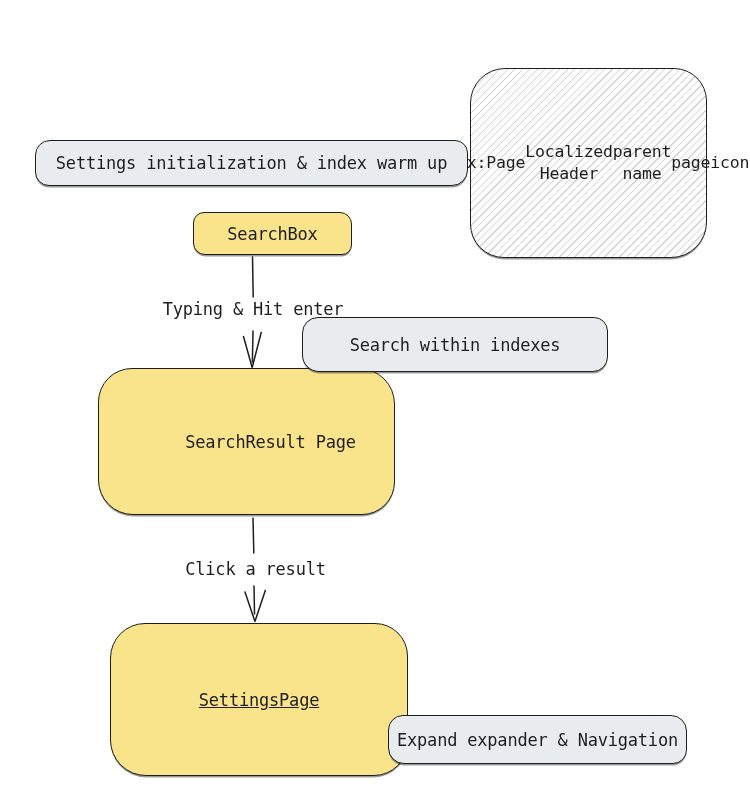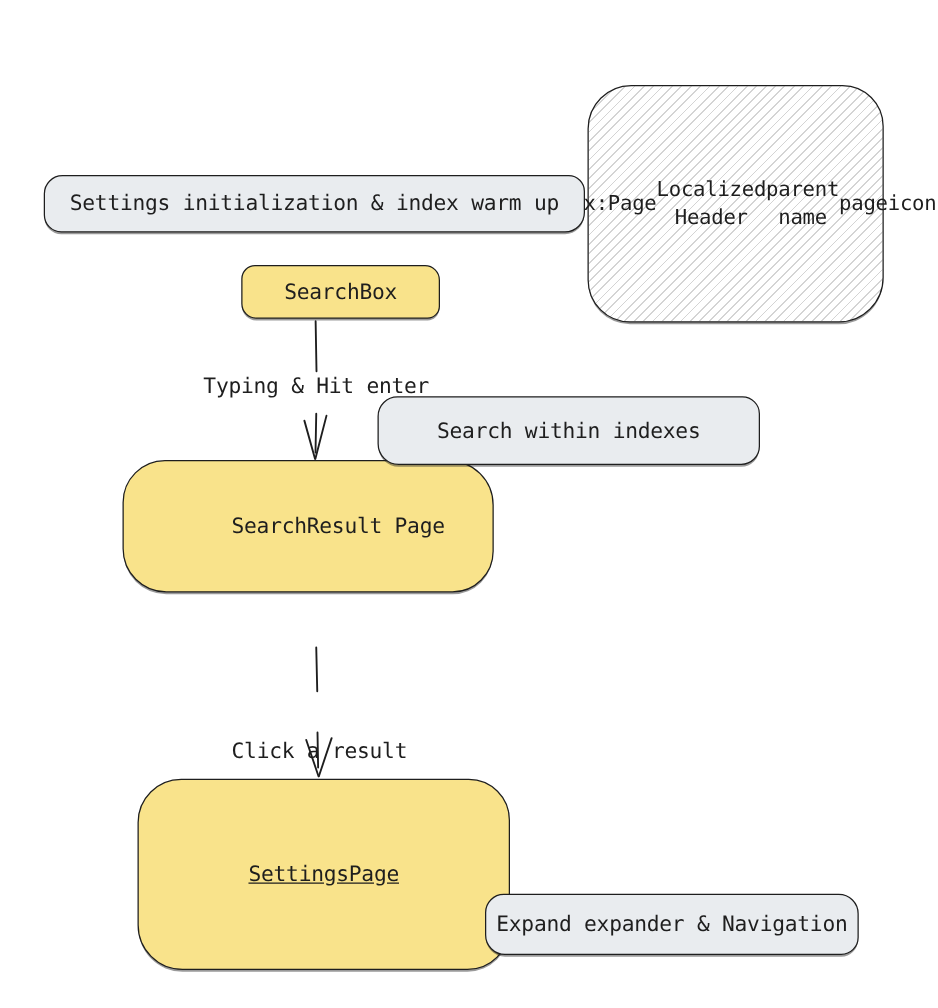--- a/index.html
+++ b/index.html
@@ -30,35 +30,35 @@
     border-radius:35px 33px 36px 34px;z-index:2;
     background:
       repeating-linear-gradient(135deg,rgba(255,255,255,0) 0px,rgba(255,255,255,0) 4.3px,#d4d4d4 4.3px,#d4d4d4 5.3px),
       #ffffff;
     flex-direction:row;
     font-size:16.5px;
     line-height:22.5px;
   }
   #search-box{left:193px;top:212px;width:159px;height:43px;border-radius:11px 12px 10px 12px;z-index:2;}
   #search-within{left:302px;top:317px;width:306px;height:55px;border-radius:16px 14px 15px 17px;z-index:4;align-items:center;}
-  #search-result{left:98px;top:368px;width:297px;height:106px;border-radius:34px 36px 33px 35px;z-index:2;padding-left:48px;}
+  #search-result{left:98px;top:368px;width:297px;height:147px;border-radius:34px 36px 33px 35px;z-index:2;padding-left:48px;}
   #settings-page{left:110px;top:623px;width:298px;height:153px;border-radius:35px 33px 34px 36px;z-index:2;text-decoration:underline;}
   #expand-nav{left:388px;top:715px;width:299px;height:49px;border-radius:15px 16px 14px 16px;z-index:4;}
   .index-line{display:block;text-align:center;}
   
   .edge-label{
     position:absolute;
     font-size:17px;
     letter-spacing:-0.2px;
     text-align:center;
     z-index:3;
     white-space:nowrap;
   }
   #label-typing{left:160px;top:299px;width:186px;}
-  #label-click{left:183px;top:591px;width:145px;}
+  #label-click{left:183px;top:559px;width:145px;}
   
   #arrows{position:absolute;left:0;top:0;width:750px;height:806px;z-index:5;pointer-events:none;}
   #arrows path{stroke:#1e1e1e;stroke-width:1.5;fill:none;stroke-linecap:round;}
 </style>
 </head>
 <body>
 
 <div class="node" id="settings-init" style="background: rgb(233, 236, 239); margin-top: 28px;">
   <span>Settings initialization &amp; index warm up</span>
 </div>

